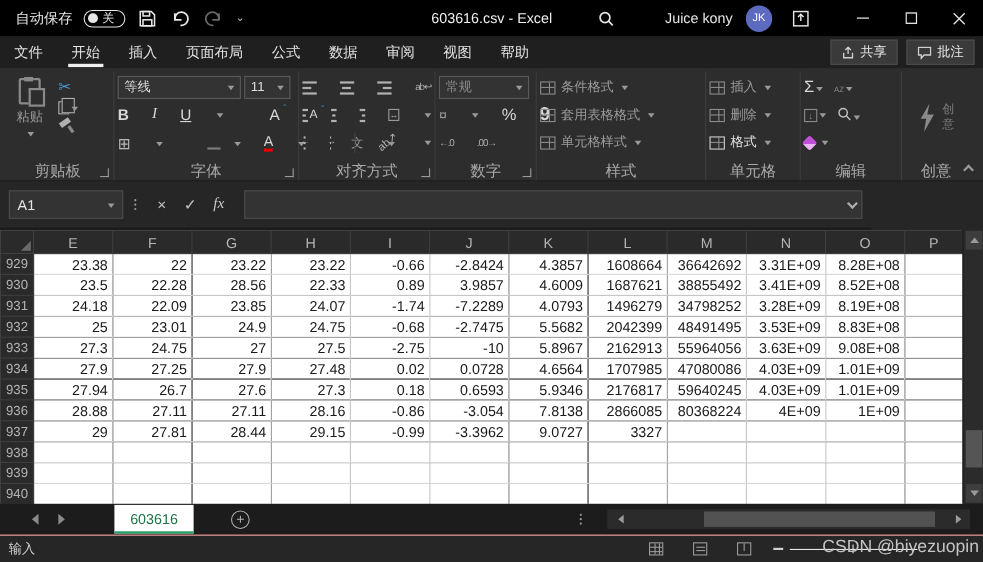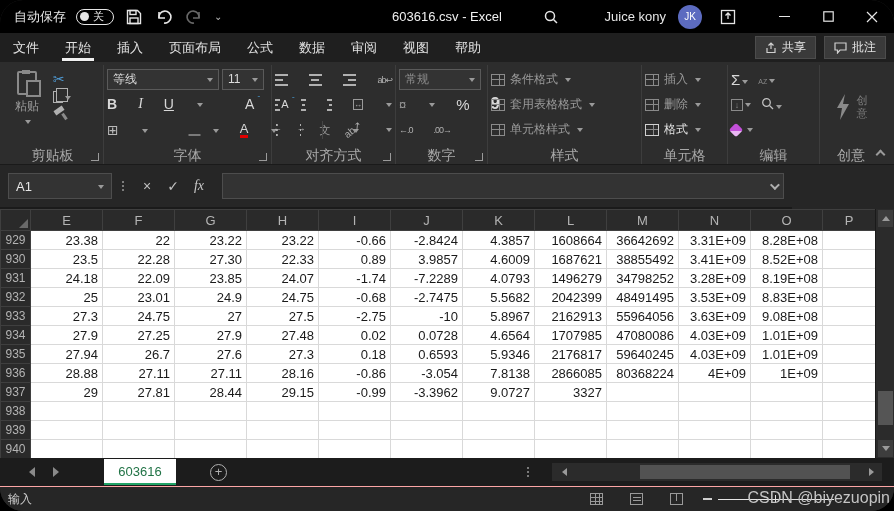--- a/index.html
+++ b/index.html
@@ -1,18 +1,18 @@
 <!DOCTYPE html>
 <html><head>
 <meta charset="utf-8">
 <style>
   * { margin:0; padding:0; box-sizing:border-box; }
   html,body { background:#000; }
   .app{ position:relative; width:894px; height:511px; background:#262626; overflow:hidden;
-        font-family:"Liberation Sans","DejaVu Sans",sans-serif; color:#e6e6e6; font-size:13px;border-radius:23px; }
+        font-family:"Liberation Sans","DejaVu Sans",sans-serif; color:#e6e6e6; font-size:13px; }
 
   
   .titlebar{ position:absolute; top:0; left:0; width:894px; height:33px; background:#000;
              display:flex; align-items:center; }
   .tb-left{ display:flex; align-items:center; gap:10px; padding-left:14px; }
   .autosave-lab{ font-size:13px; color:#e6e6e6; }
   .toggle{ width:38px; height:16px; border:1px solid #e6e6e6; border-radius:9px; display:flex; align-items:center; padding:0 3px; gap:4px; }
   .toggle .knob{ width:9px; height:9px; border-radius:50%; background:#e6e6e6; }
   .toggle .tstate{ font-size:11px; color:#e6e6e6; }
   .tb-ic{ width:20px; height:20px; display:flex; align-items:center; justify-content:center; }
@@ -540,21 +540,21 @@
             <td>1608664</td>
             <td>36642692</td>
             <td>3.31E+09</td>
             <td>8.28E+08</td>
             <td></td>
           </tr>
           <tr>
             <th>930</th>
             <td>23.5</td>
             <td>22.28</td>
-            <td>27.30</td>
+            <td>28.56</td>
             <td>22.33</td>
             <td>0.89</td>
             <td>3.9857</td>
             <td>4.6009</td>
             <td>1687621</td>
             <td>38855492</td>
             <td>3.41E+09</td>
             <td>8.52E+08</td>
             <td></td>
           </tr>

